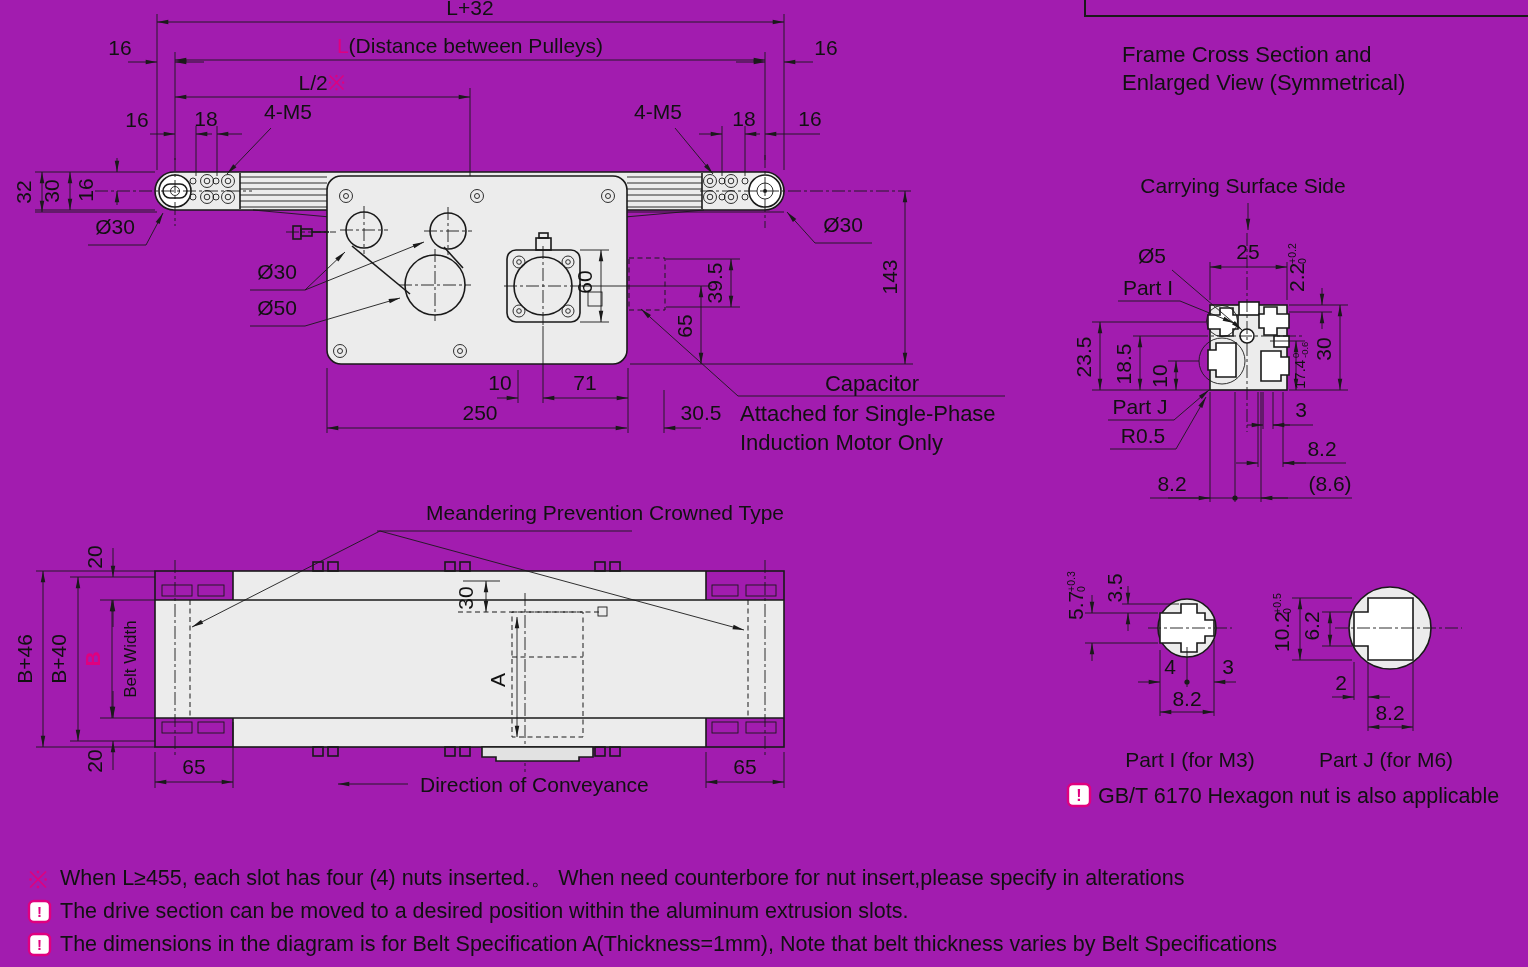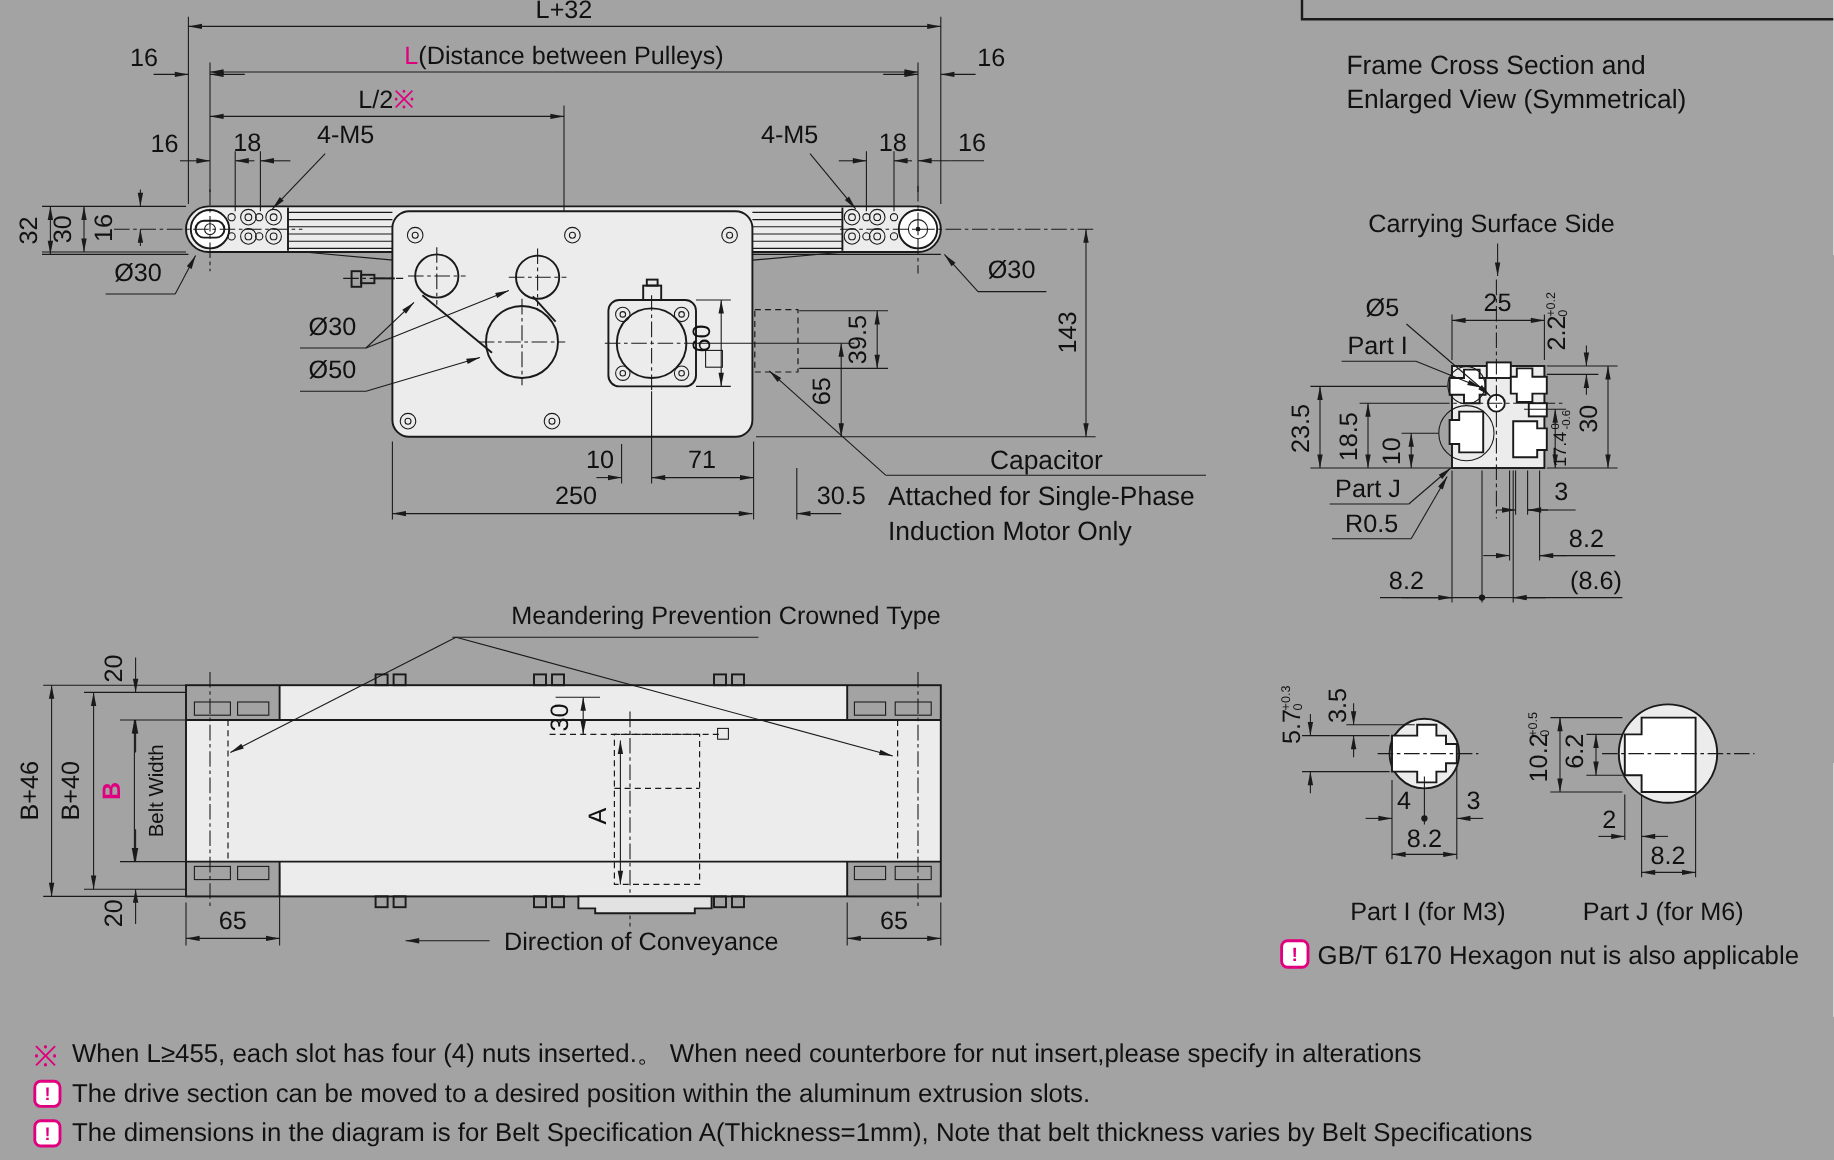--- a/index.html
+++ b/index.html
@@ -1,16 +1,16 @@
 <!DOCTYPE html>
 <html><head>
 <meta charset="utf-8">
 <style>
   html,body { margin:0; padding:0; background:#fff; }
-  .stage { position:relative; width:1528px; height:967px; background:#a3a3a3;
+  .stage { position:relative; width:1528px; height:967px; background:#a21caf;
            font-family:"Liberation Sans", sans-serif; }
   svg { display:block; }
   
   .o  { fill:none; stroke:#1a1a1a; stroke-width:1.6; }
   .o2 { fill:none; stroke:#1a1a1a; stroke-width:2;   }
   .f  { fill:#ececec; stroke:#1a1a1a; stroke-width:1.6; }
   .fw { fill:#ffffff; stroke:#1a1a1a; stroke-width:1.6; }
   .fg { fill:#e2e2e2; stroke:#1a1a1a; stroke-width:1.6; }
   
   .t  { fill:none; stroke:#1a1a1a; stroke-width:0.9; }

